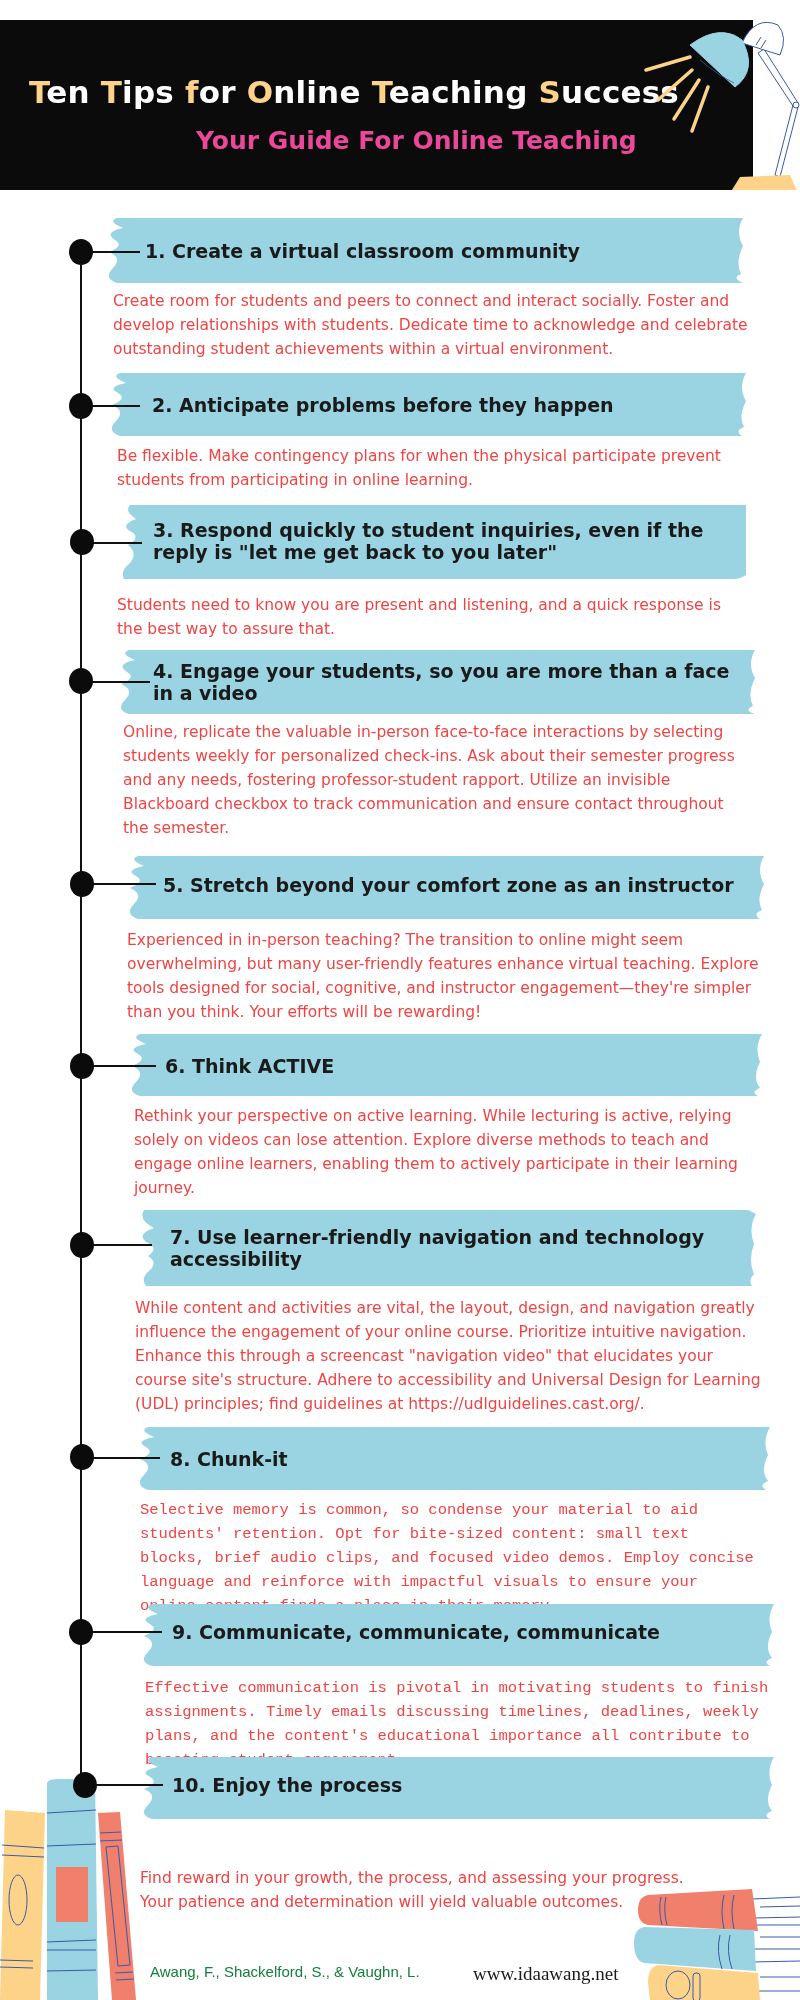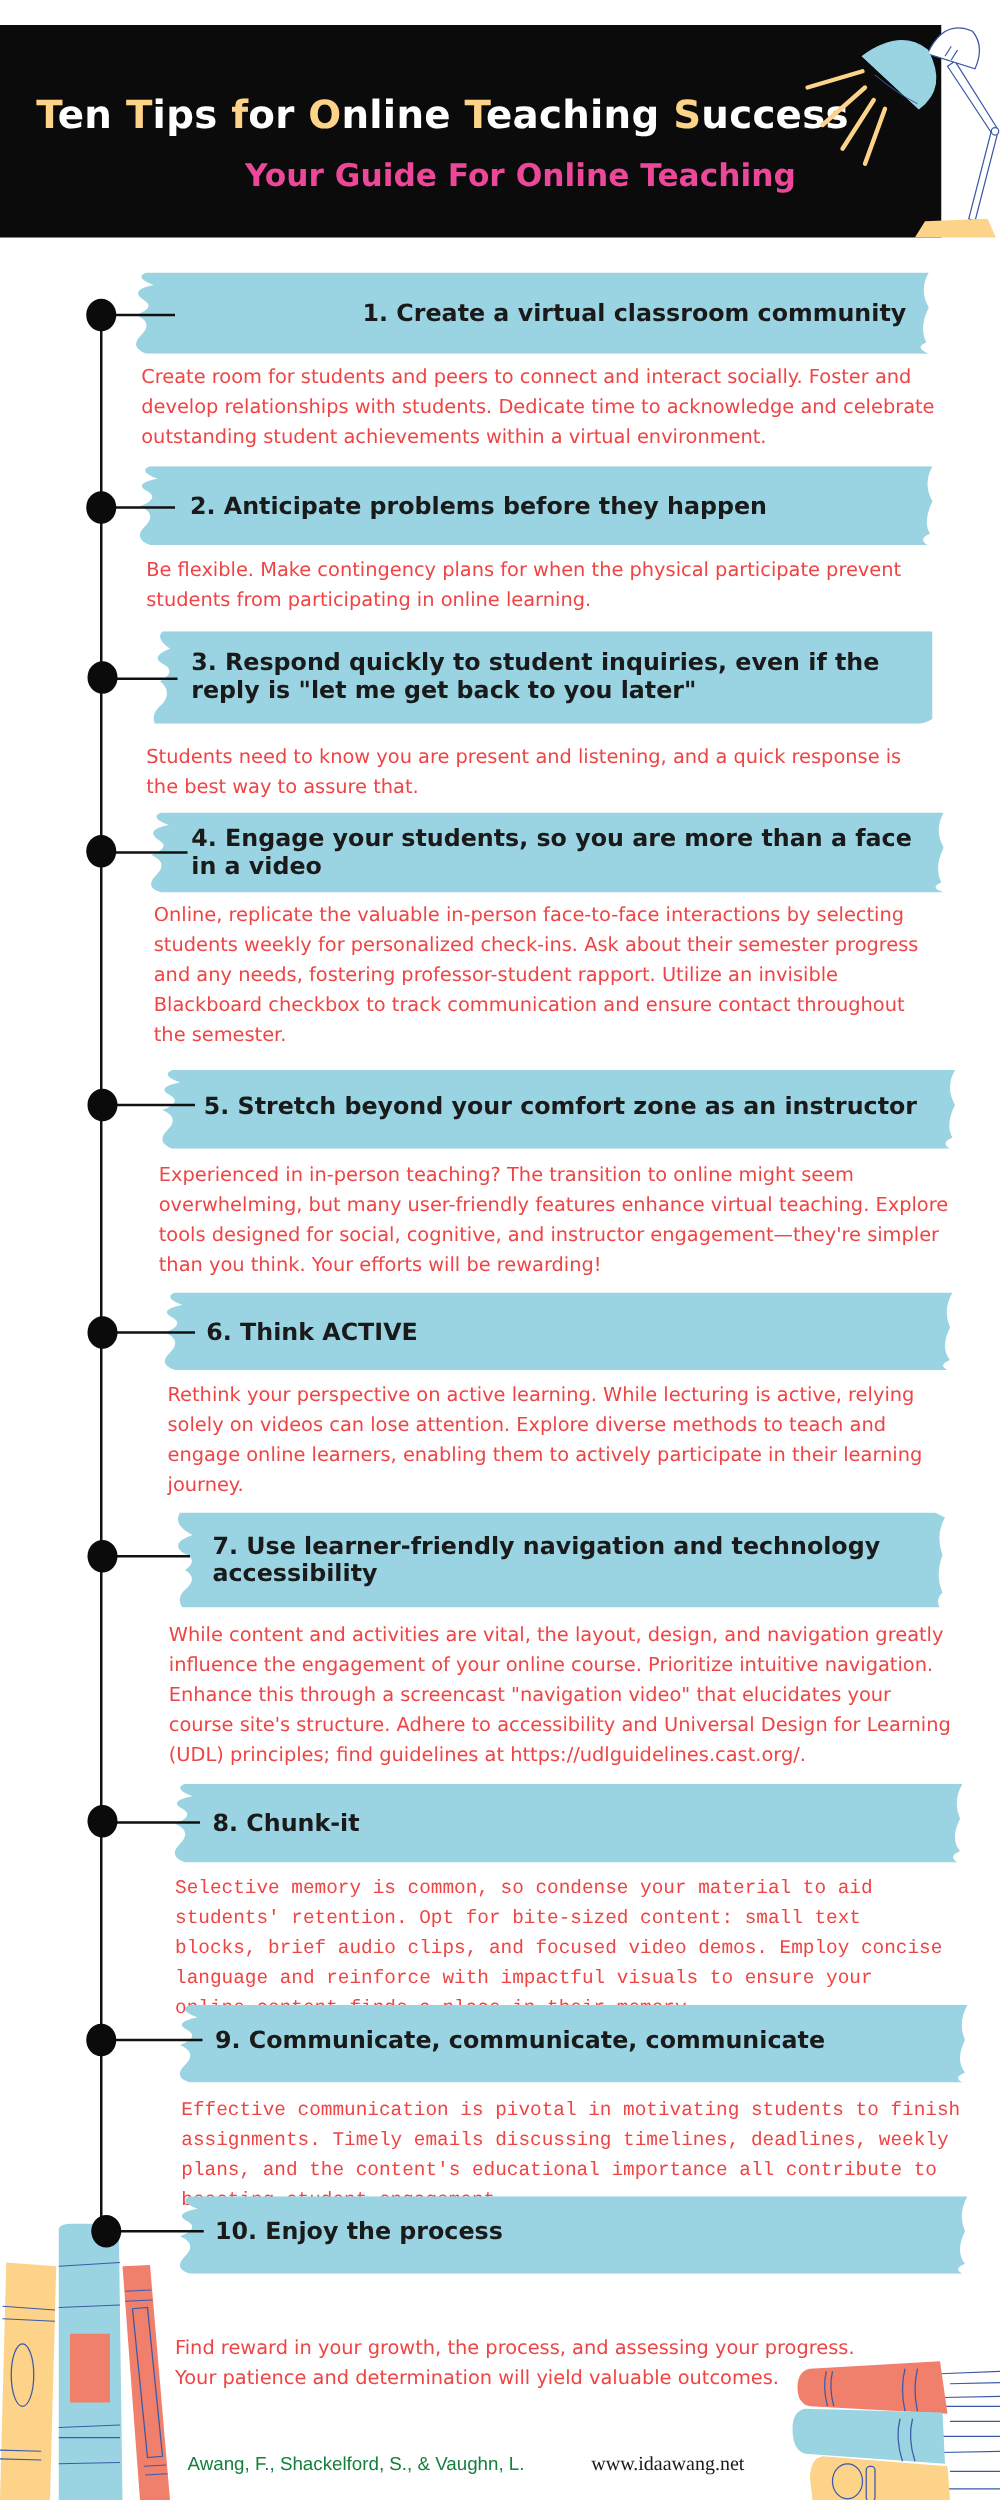--- a/index.html
+++ b/index.html
@@ -45,21 +45,21 @@
     position: absolute; font-size: 15.5px; line-height: 24px; color: #ef4444;
     font-family: "DejaVu Sans", sans-serif;
   }
   .books-left { position: absolute; left: 0; top: 1775px; width: 140px; height: 225px; }
   .books-right { position: absolute; left: 630px; top: 1885px; width: 170px; height: 115px; }
   .footer-authors {
     position: absolute; left: 150px; top: 1963px; font-size: 15px;
     font-family: Liberation Sans, sans-serif; color: #15803d; white-space: nowrap;
   }
   .footer-site {
-    position: absolute; left: 473px; top: 1963px; font-size: 16px;
+    position: absolute; left: 473px; top: 1963px; font-size: 19px;
     font-family: "Liberation Serif", serif; color: #1a1a1a; white-space: nowrap;
   }
 </style>
 </head>
 <body>
 
 <div class="header"></div>
 <div class="title">
   <span class="hl">T</span><span>en </span><span class="hl">T</span><span>ips </span><span class="hl">f</span><span>or </span><span class="hl">O</span><span>nline </span><span class="hl">T</span><span>eaching </span><span class="hl">S</span><span>uccess</span>
 </div>
@@ -92,21 +92,21 @@
 
 <div class="timeline-line" style="top:252px; height:1535px;"></div>
 
 <div class="banner" style="left:103px; top:218px; width:642px; height:65px;">
   <svg width="642" height="65" viewBox="0 0 642 65" preserveAspectRatio="none">
     <path d="M14,0 L640,0 Q632,14 640,28 Q632,44 638,56 Q628,60 640,65 L14,65 Q0,60 10,50 Q20,40 6,34 Q22,28 12,22 Q0,14 20,10 Q4,4 14,0 Z" fill="#9AD4E2"></path>
   </svg>
 </div>
 <div class="connector" style="left:92px; top:251px; width:48px;"></div>
 <div class="dot" style="left:69px; top:239px;"></div>
-<div class="banner-title" style="left:145px; top:240px; width:580px;text-align:right;">1. Create a virtual classroom community</div>
+<div class="banner-title" style="left:145px; top:240px; width:580px;">1. Create a virtual classroom community</div>
 <div class="tip-text" style="left:113px; top:289px; width:640px;">Create room for students and peers to connect and interact socially. Foster and develop relationships with students. Dedicate time to acknowledge and celebrate outstanding student achievements within a virtual environment.</div>
 
 <div class="banner" style="left:106px; top:373px; width:640px; height:63px;">
   <svg width="640" height="63" viewBox="0 0 640 63" preserveAspectRatio="none">
     <path d="M14,0 L640,0 Q632,14 640,28 Q632,44 638,54 Q628,58 636,63 L14,63 Q0,58 10,48 Q20,38 6,32 Q22,26 12,20 Q0,14 20,10 Q4,4 14,0 Z" fill="#9AD4E2"></path>
   </svg>
 </div>
 <div class="connector" style="left:92px; top:405px; width:48px;"></div>
 <div class="dot" style="left:69px; top:393px;"></div>
 <div class="banner-title" style="left:152px; top:394px; width:580px;">2. Anticipate problems before they happen</div>

